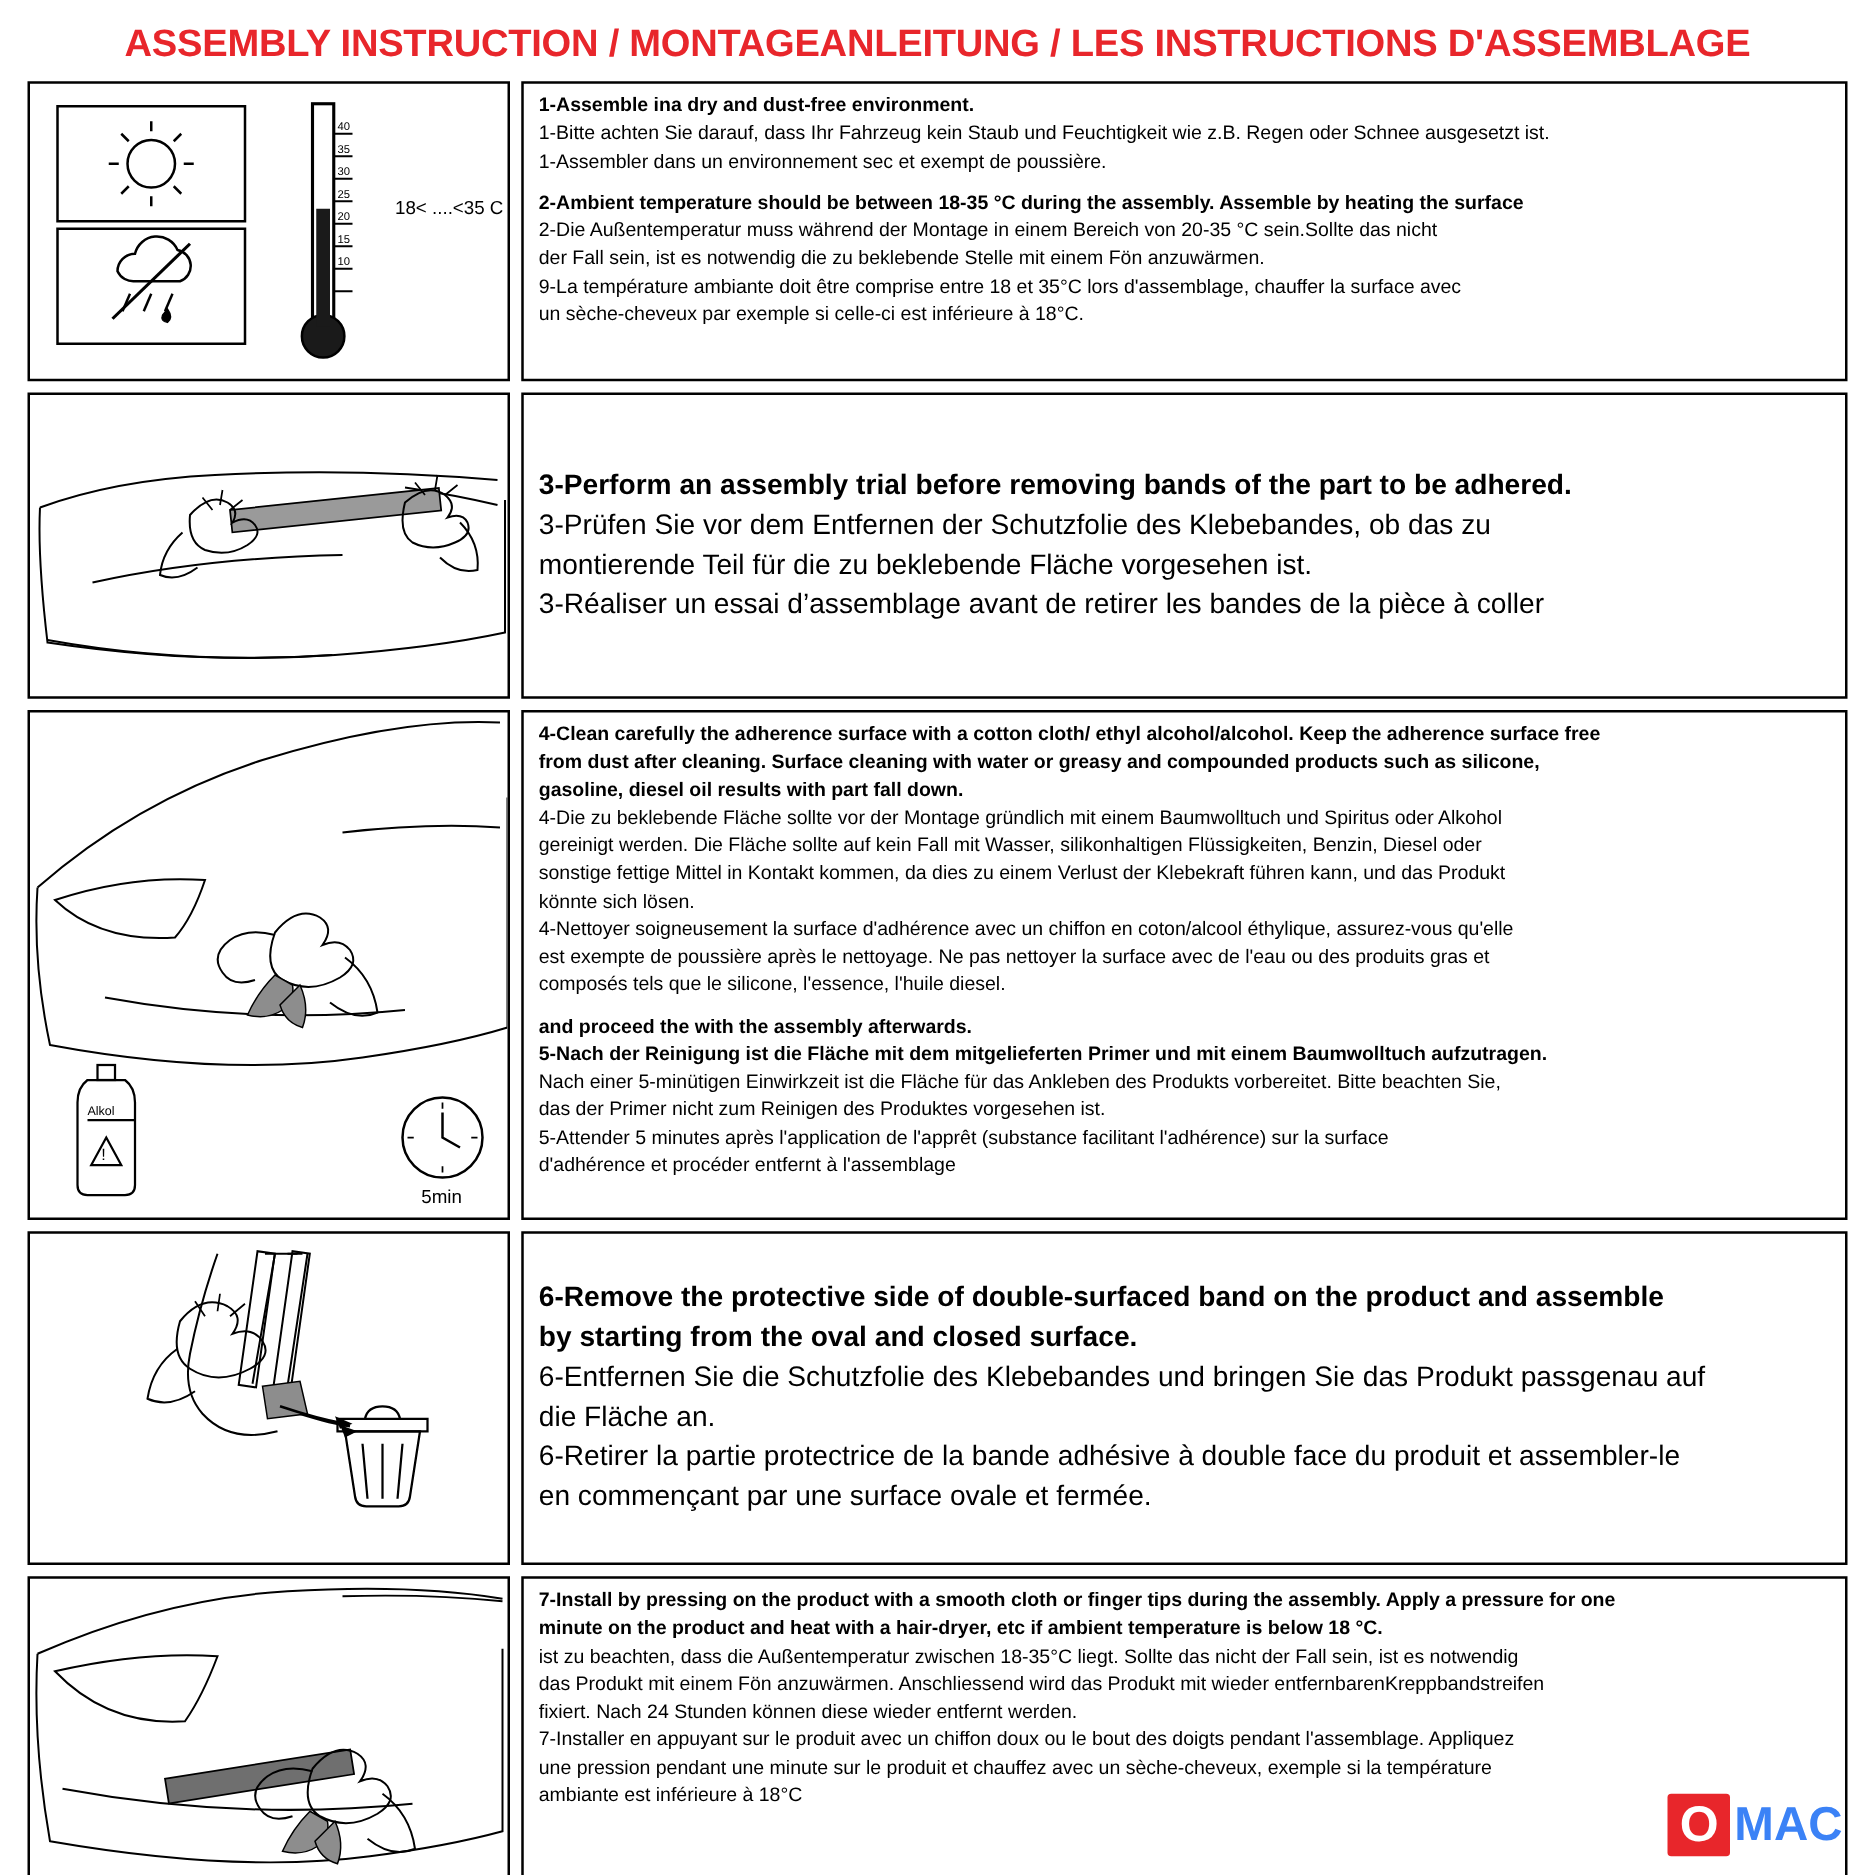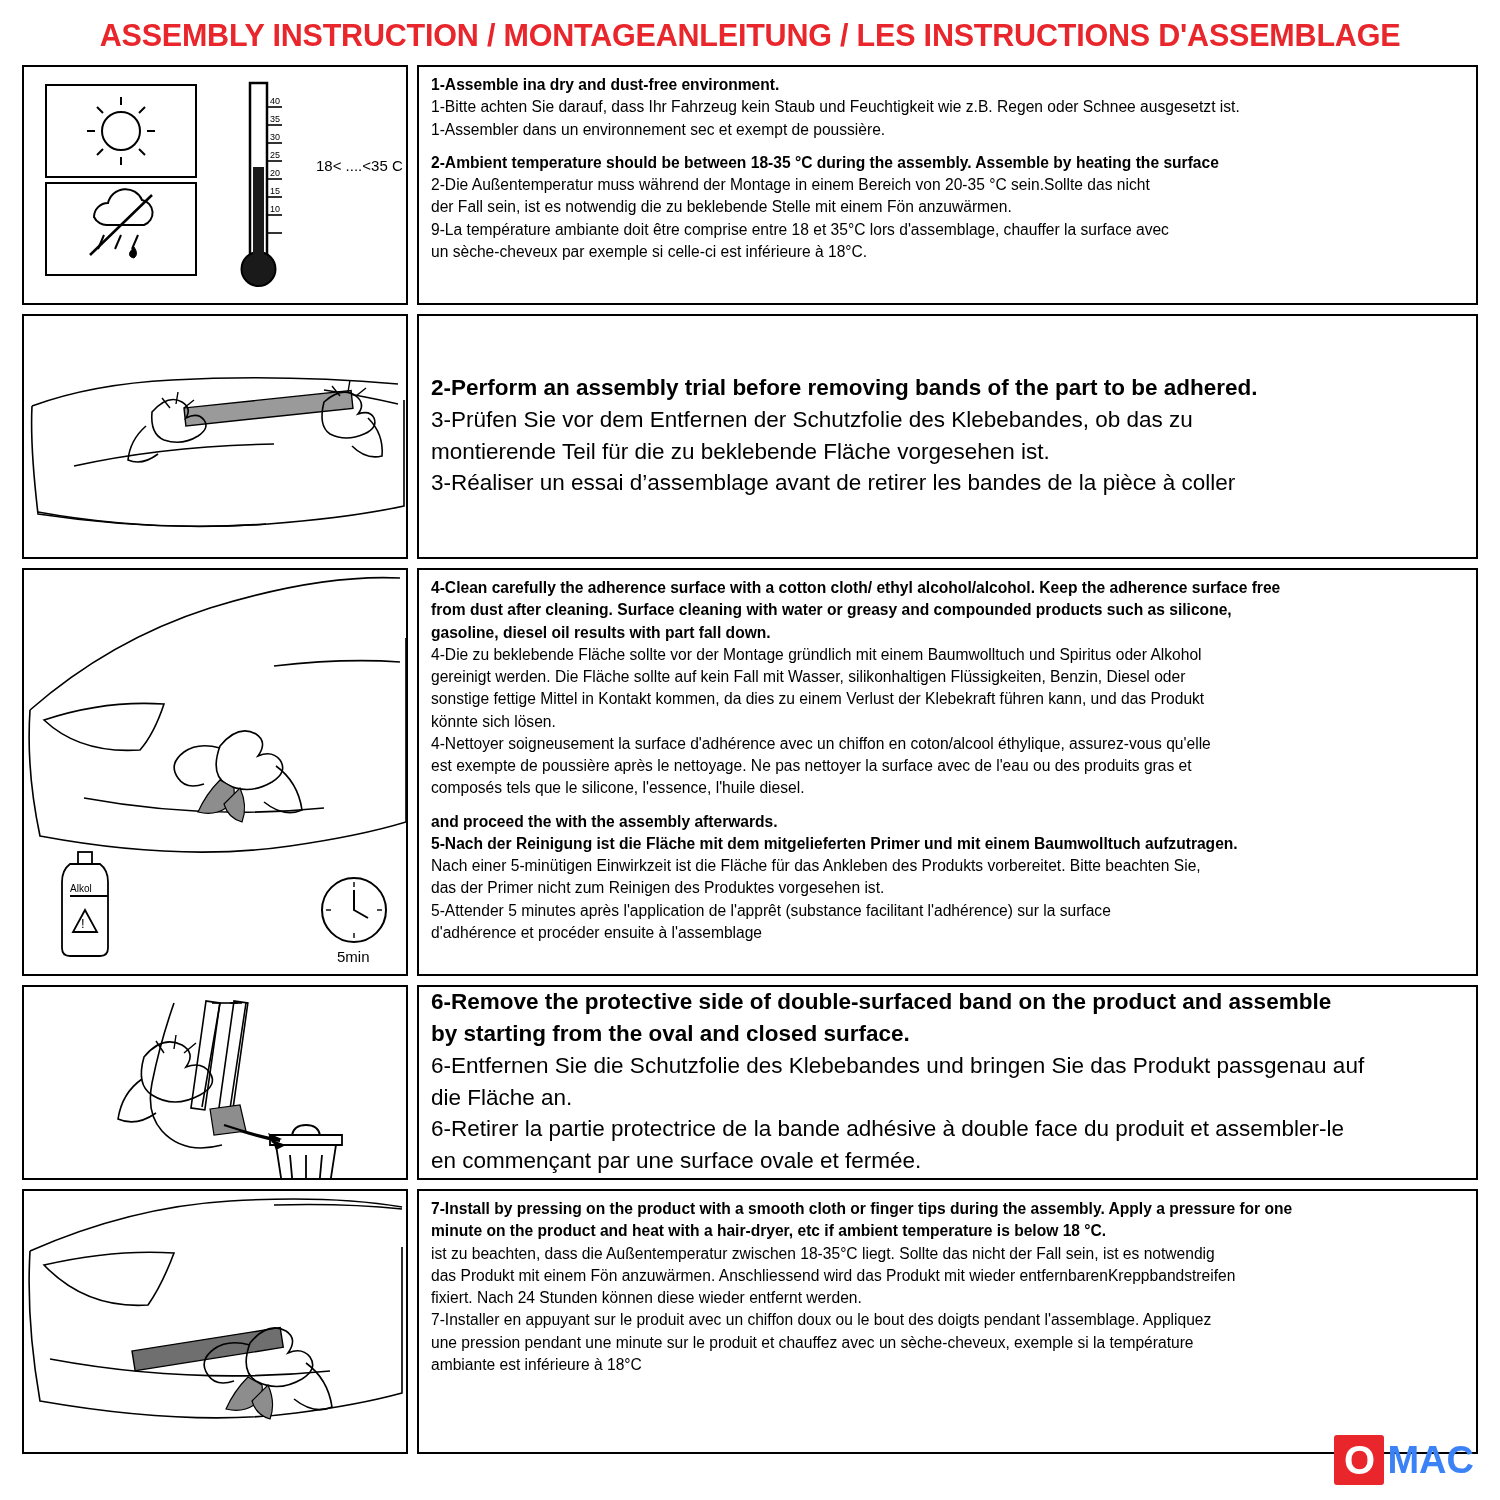--- a/index.html
+++ b/index.html
@@ -76,21 +76,21 @@
   }
   .p.big.b {
     font-weight: bold;
   }
   .gap {
     height: 11px;
   }
   .r1 { height: 240px; }
   .r2 { height: 245px; }
   .r3 { height: 408px; }
-  .r4 { height: 195px; }
+  .r4 { height: 267px; }
   .r5 { height: 265px; }
 
   svg { display: block; }
 
   .omac {
     position: absolute;
     right: 26px;
     bottom: 14px;
     display: flex;
     align-items: center;
@@ -208,21 +208,21 @@
             <path d="M300 86 q18 -16 32 -6 q10 8 2 18 q12 -4 16 4 q4 10 -10 16 q-18 8 -34 0 q-12 -8 -6 -32 z"></path>
             <path d="M344 102 q16 16 14 38 q-16 4 -30 -10"></path>
           </g>
           <g stroke="#000" stroke-width="1.4" fill="none">
             <path d="M146 92 l-8 -10 M152 88 l2 -12 M160 92 l10 -8"></path>
             <path d="M316 80 l-8 -10 M324 76 l2 -12 M332 80 l10 -8"></path>
           </g>
         </svg>
       </div>
       <div class="cell-txt centered">
-        <p class="p big b">2-Perform an assembly trial before removing bands of the part to be adhered.</p>
+        <p class="p big b">3-Perform an assembly trial before removing bands of the part to be adhered.</p>
         <p class="p big">3-Prüfen Sie vor dem Entfernen der Schutzfolie des Klebebandes, ob das zu</p>
         <p class="p big">montierende Teil für die zu beklebende Fläche vorgesehen ist.</p>
         <p class="p big">3-Réaliser un essai d’assemblage avant de retirer les bandes de la pièce à coller</p>
       </div>
     </div>
 
     <div class="row r3">
       <div class="cell-img">
         <svg width="382" height="404" viewBox="0 0 382 404">
           <g fill="none" stroke="#000" stroke-width="1.6">
@@ -274,21 +274,21 @@
         <p class="p">könnte sich lösen.</p>
         <p class="p">4-Nettoyer soigneusement la surface d'adhérence avec un chiffon en coton/alcool éthylique, assurez-vous qu'elle</p>
         <p class="p">est exempte de poussière après le nettoyage. Ne pas nettoyer la surface avec de l'eau ou des produits gras et</p>
         <p class="p">composés tels que le silicone, l'essence, l'huile diesel.</p>
         <div class="gap"></div>
         <p class="p b">and proceed the with the assembly afterwards.</p>
         <p class="p b">5-Nach der Reinigung ist die Fläche mit dem mitgelieferten Primer und mit einem Baumwolltuch aufzutragen.</p>
         <p class="p">Nach einer 5-minütigen Einwirkzeit ist die Fläche für das Ankleben des Produkts vorbereitet. Bitte beachten Sie,</p>
         <p class="p">das der Primer nicht zum Reinigen des Produktes vorgesehen ist.</p>
         <p class="p">5-Attender 5 minutes après l'application de l'apprêt (substance facilitant l'adhérence) sur la surface</p>
-        <p class="p">d'adhérence et procéder ensuite à l'assemblage</p>
+        <p class="p">d'adhérence et procéder entfernt à l'assemblage</p>
         <p class="p"></p>
       </div>
     </div>
 
     <div class="row r4">
       <div class="cell-img">
         <svg width="382" height="231" viewBox="0 0 382 231">
           <g fill="none" stroke="#000" stroke-width="1.6">
             <path d="M150 16 q-14 40 -22 80 q-6 30 10 48 q22 24 60 14"></path>
             <path d="M196 16 l-18 104 M222 16 l-16 106"></path>

